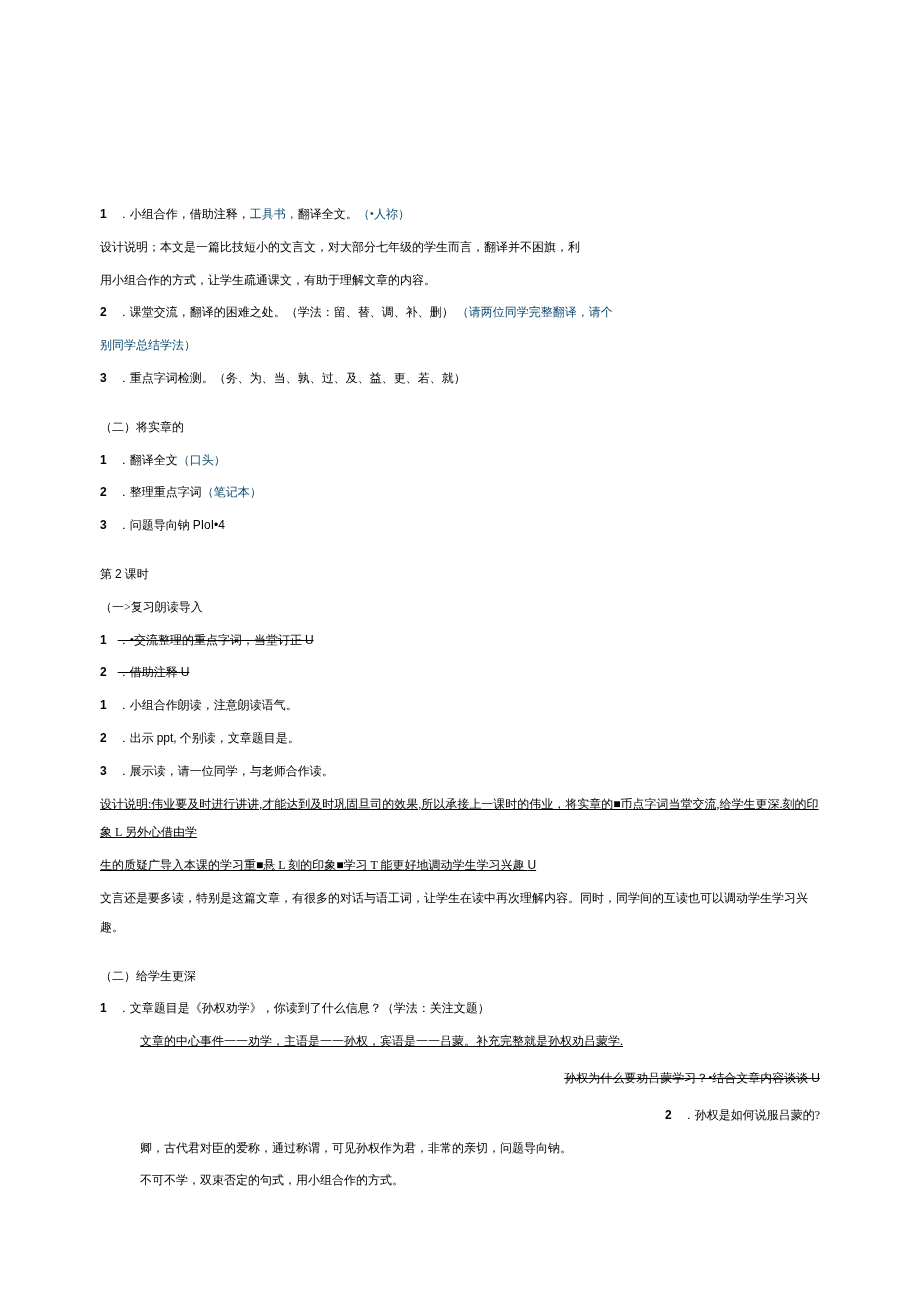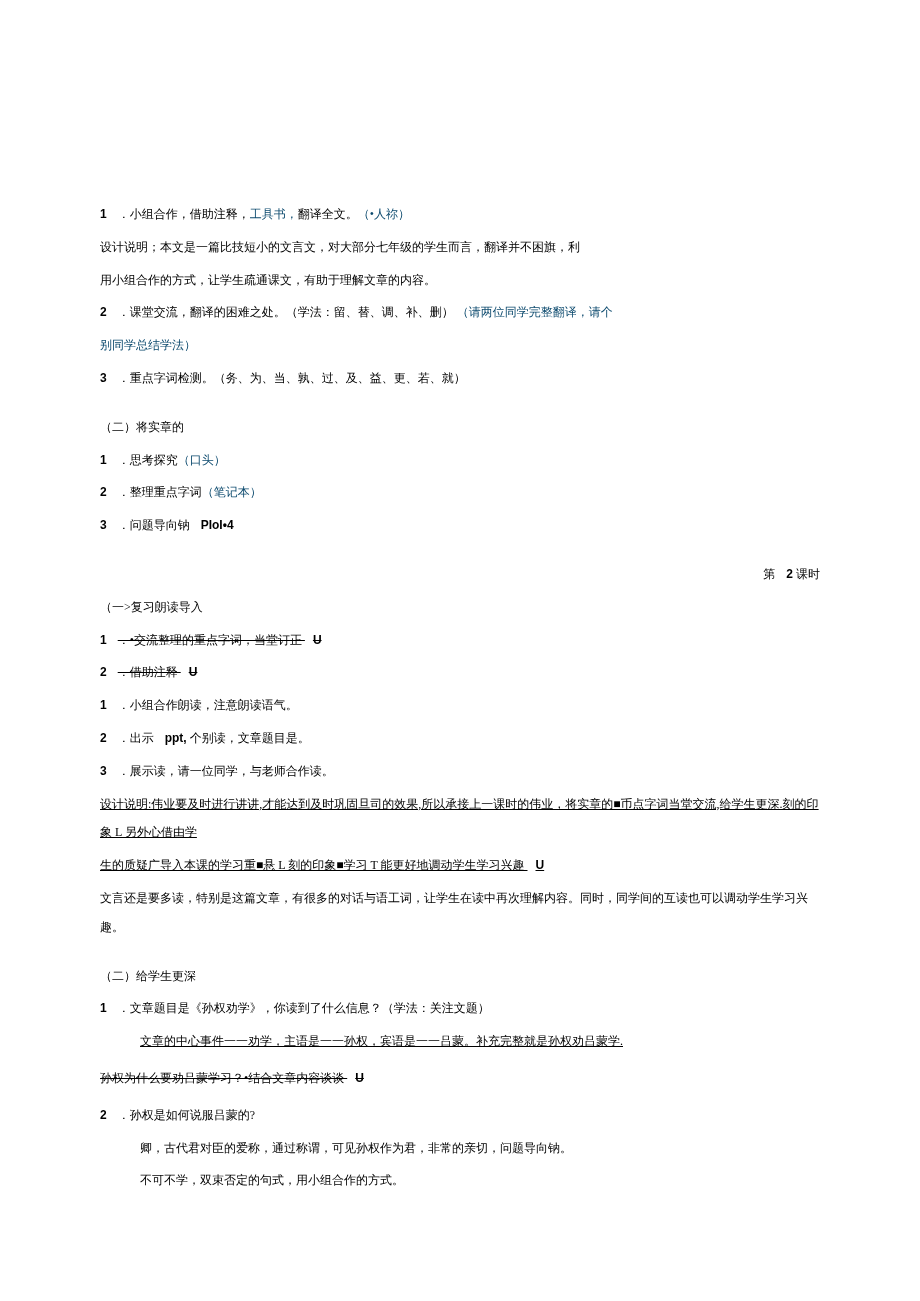--- a/index.html
+++ b/index.html
@@ -8,29 +8,29 @@
     height: 1301px;
     background: #ffffff;
     font-family: "SimSun", "宋体", serif;
     font-size: 12px;
     color: #000000;
     padding: 200px 100px 0 100px;
     line-height: 2.4;
   }
   .line { margin-bottom: 4px; }
   .red { color: #0c4a6e; }
-  .bold { font-weight: bold; margin-left: 8px; }
+  .bold { font-weight: normal; }
   .num { font-family: Arial, sans-serif; font-weight: bold; margin-right: 8px; }
   .latin { font-family: Arial, sans-serif; }
-  .center { text-align: right; }
+  .center { text-align: left; }
   .indent1 { padding-left: 40px; }
   .strike { text-decoration: line-through; }
   .underline { text-decoration: underline; }
   .section-gap { margin-top: 20px; }
-  .small-gap { margin-top: 8px; }
+  .small-gap { margin-top: 8px; text-align: right; }
 </style>
 </head>
 <body>
 
 <div class="line">
   <span class="num">1</span>
   <span>．小组合作，借助注释，</span><span class="red">工具书，</span><span>翻译全文。</span><span class="red">（•人祢）</span>
 </div>
 
 <div class="line"><span>设计说明；本文是一篇比技短小的文言文，对大部分七年级的学生而言，翻译并不困旗，利</span></div>
@@ -45,21 +45,21 @@
 
 <div class="line">
   <span class="num">3</span>
   <span>．重点字词检测。（务、为、当、孰、过、及、益、更、若、就）</span>
 </div>
 
 <div class="line section-gap"><span>（二）将实章的</span></div>
 
 <div class="line">
   <span class="num">1</span>
-  <span>．思考探究</span><span class="red">（口头）</span>
+  <span>．翻译全文</span><span class="red">（口头）</span>
 </div>
 <div class="line">
   <span class="num">2</span>
   <span>．整理重点字词</span><span class="red">（笔记本）</span>
 </div>
 <div class="line">
   <span class="num">3</span>
   <span>．问题导向钠 </span><span class="latin bold">PIoI•4</span>
 </div>
 

